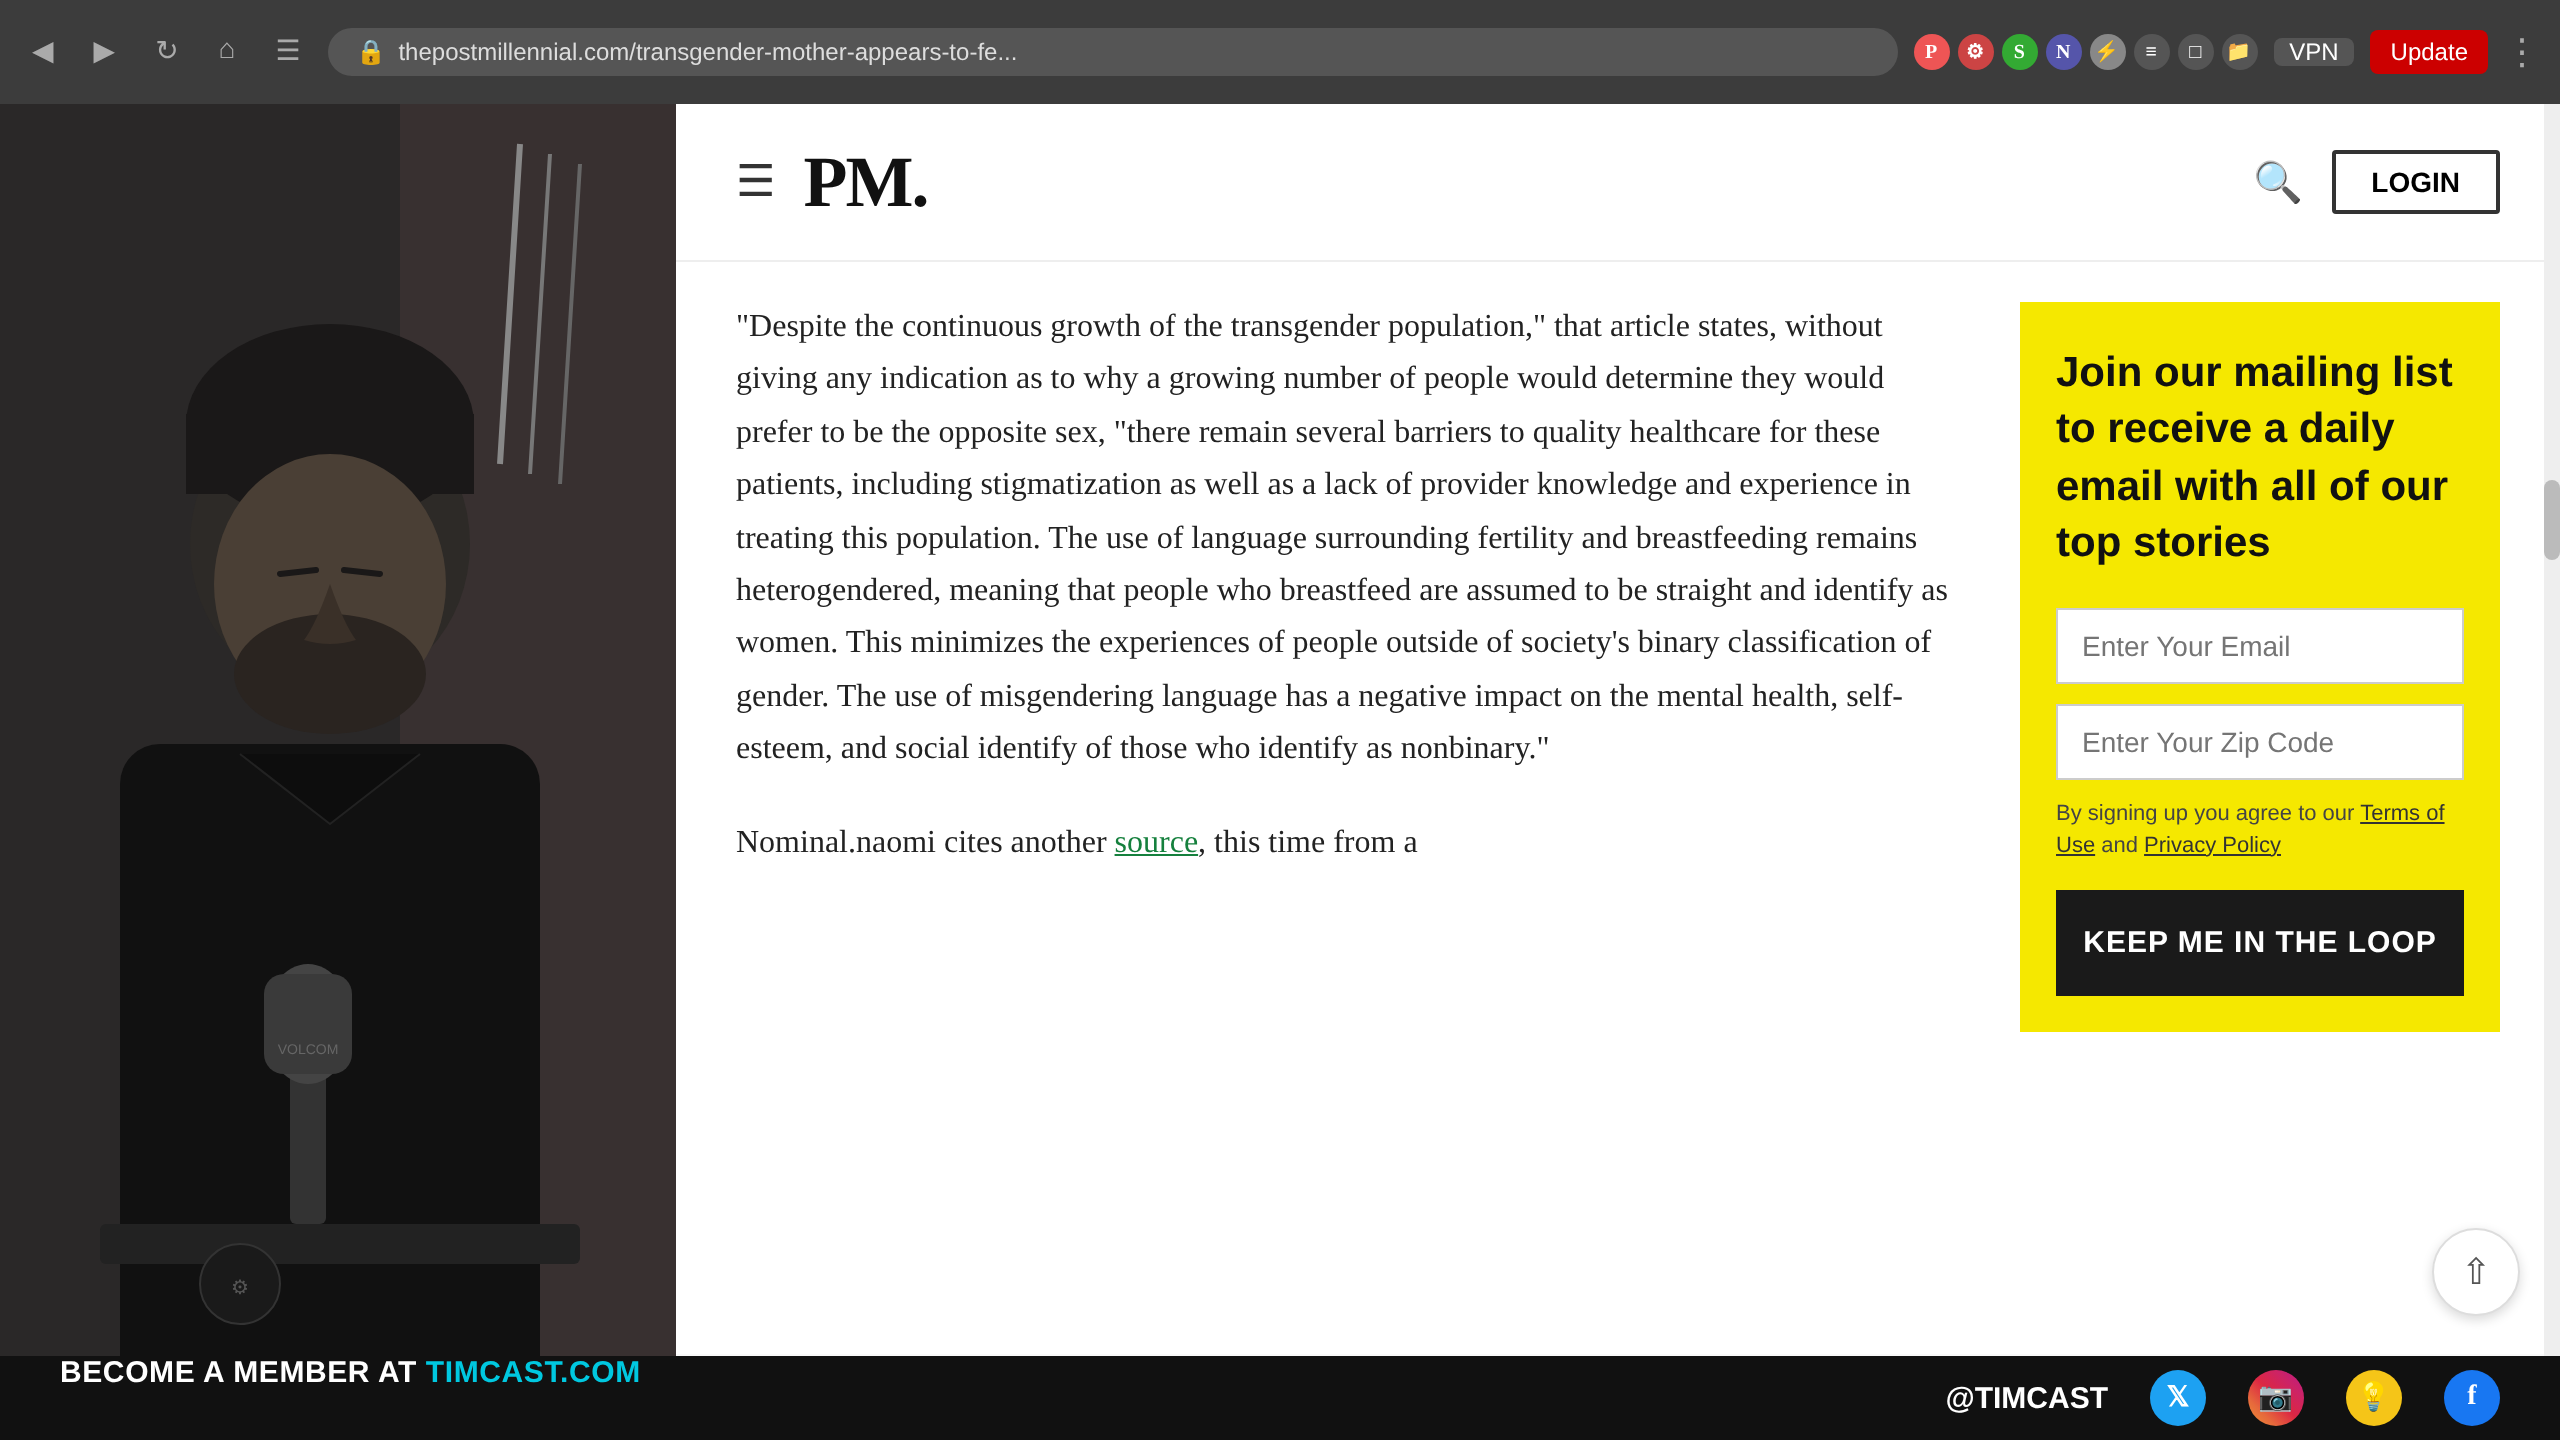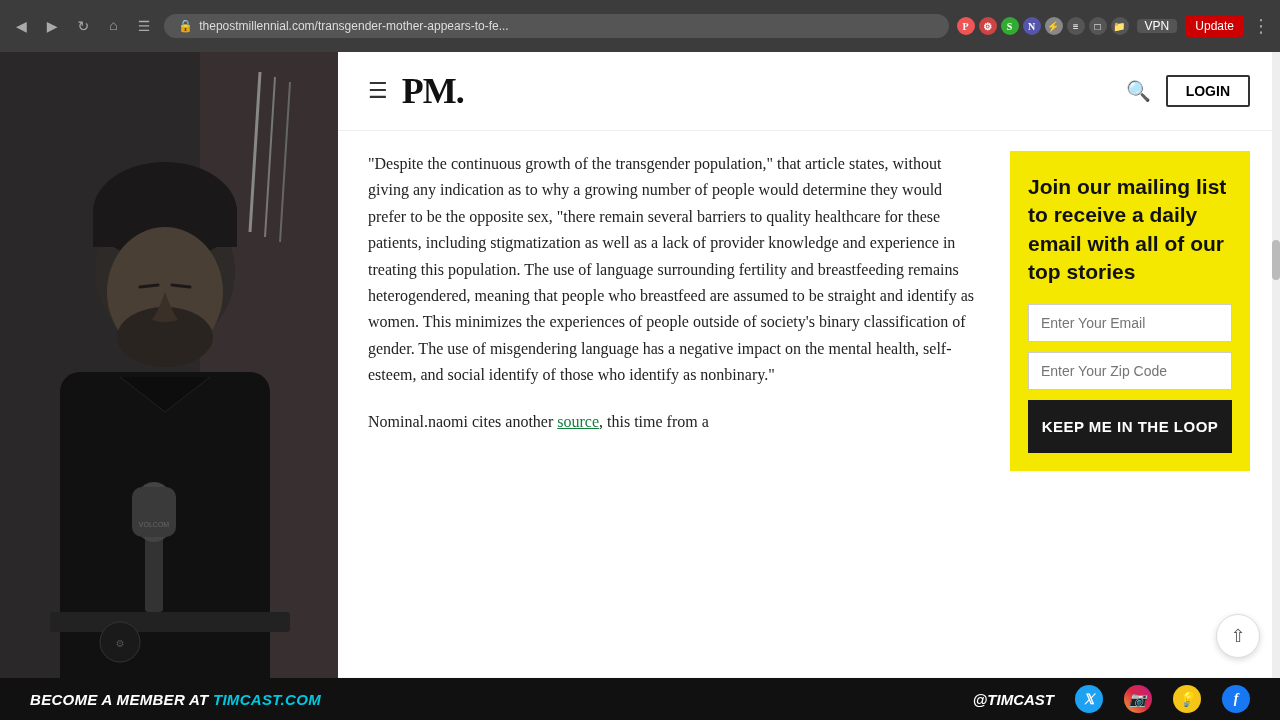--- a/index.html
+++ b/index.html
@@ -268,28 +268,26 @@
       height: 40px;
       background: #bbb;
       border-radius: 4px;
     }
 
     
     .bottom-bar {
       background: #111;
       height: 42px;
       display: flex;
-      align-items: center;
       justify-content: space-between;
       padding: 0 30px;
       position: absolute;
       bottom: 0;
       left: 0;
       right: 0;
-      font-style: italic;
     }
     .bottom-left {
       font-family: Arial, sans-serif;
       font-size: 15px;
       font-weight: bold;
       color: #fff;
       letter-spacing: 0.3px;
     }
     .bottom-left span.highlight {
       color: #00c8e0;
@@ -420,20 +418,23 @@
         <p class="article-paragraph">
           <span>Nominal.naomi cites another </span><a href="#">source</a><span>, this time from a</span>
         </p>
       </div>
 
       <div class="article-sidebar">
         <div class="mailing-widget">
           <div class="mailing-title">Join our mailing list to receive a daily email with all of our top stories</div>
           <input class="mailing-input" type="email" placeholder="Enter Your Email" style="">
           <input class="mailing-input" type="text" placeholder="Enter Your Zip Code" style="">
+          <p class="mailing-tos">
+            <span>By signing up you agree to our </span><a href="#">Terms of Use</a><span> and </span><a href="#">Privacy Policy</a>
+          </p>
           <button class="mailing-cta-btn">KEEP ME IN THE LOOP</button>
         </div>
       </div>
 
     </div>
 
     <div class="scroll-up-btn">
       <span>⇧</span>
     </div>
 

